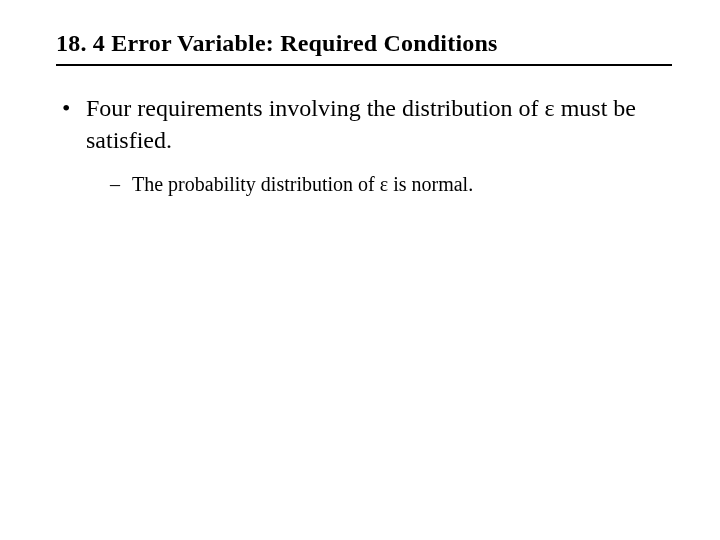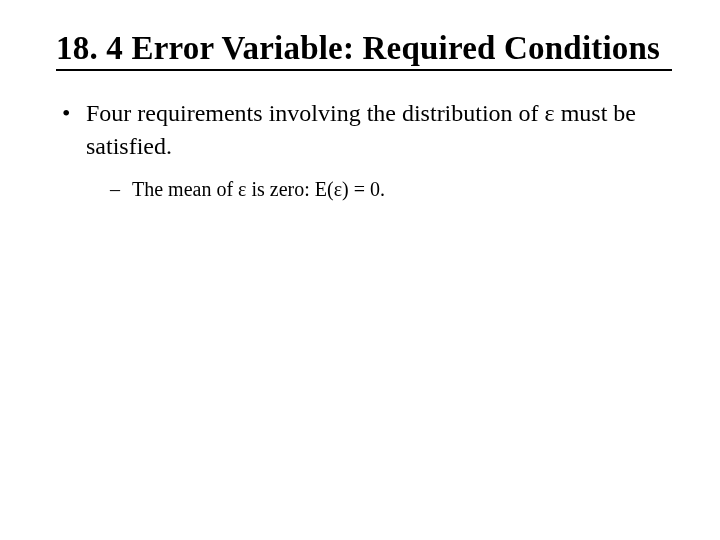--- a/index.html
+++ b/index.html
@@ -10,24 +10,25 @@
     font-family: "Times New Roman", Times, serif;
     color: #000;
     background: #fff;
     box-sizing: border-box;
   }
   .slide {
     padding: 28px 48px 0 56px;
     box-sizing: border-box;
   }
   .title {
-    font-size: 33px;
+    font-size: 24px;
     line-height: 1.25;
     margin: 0 0 26px 0;
     border-bottom: 2px solid #000;
+    padding-bottom: 6px;
     letter-spacing: 0.2px;
   }
   ul.top {
     margin: 0;
     padding: 0 0 0 4px;
     list-style: none;
     font-size: 24px;
     line-height: 1.35;
   }
   ul.top > li {
@@ -69,17 +70,17 @@
 </head>
 <body>
 
 <div class="slide">
   <h1 class="title">18. 4  Error Variable: Required Conditions</h1>
 
   <ul class="top">
     <li>
       <span>Four requirements involving the distribution of ε must be satisfied.</span>
       <ul class="sub">
-        <li>The mean of ε is zero: E(ε) = 0.</li>
+        <li>The probability distribution of ε is normal.</li>
       </ul>
     </li>
   </ul>
 </div>
 
 </body></html>

